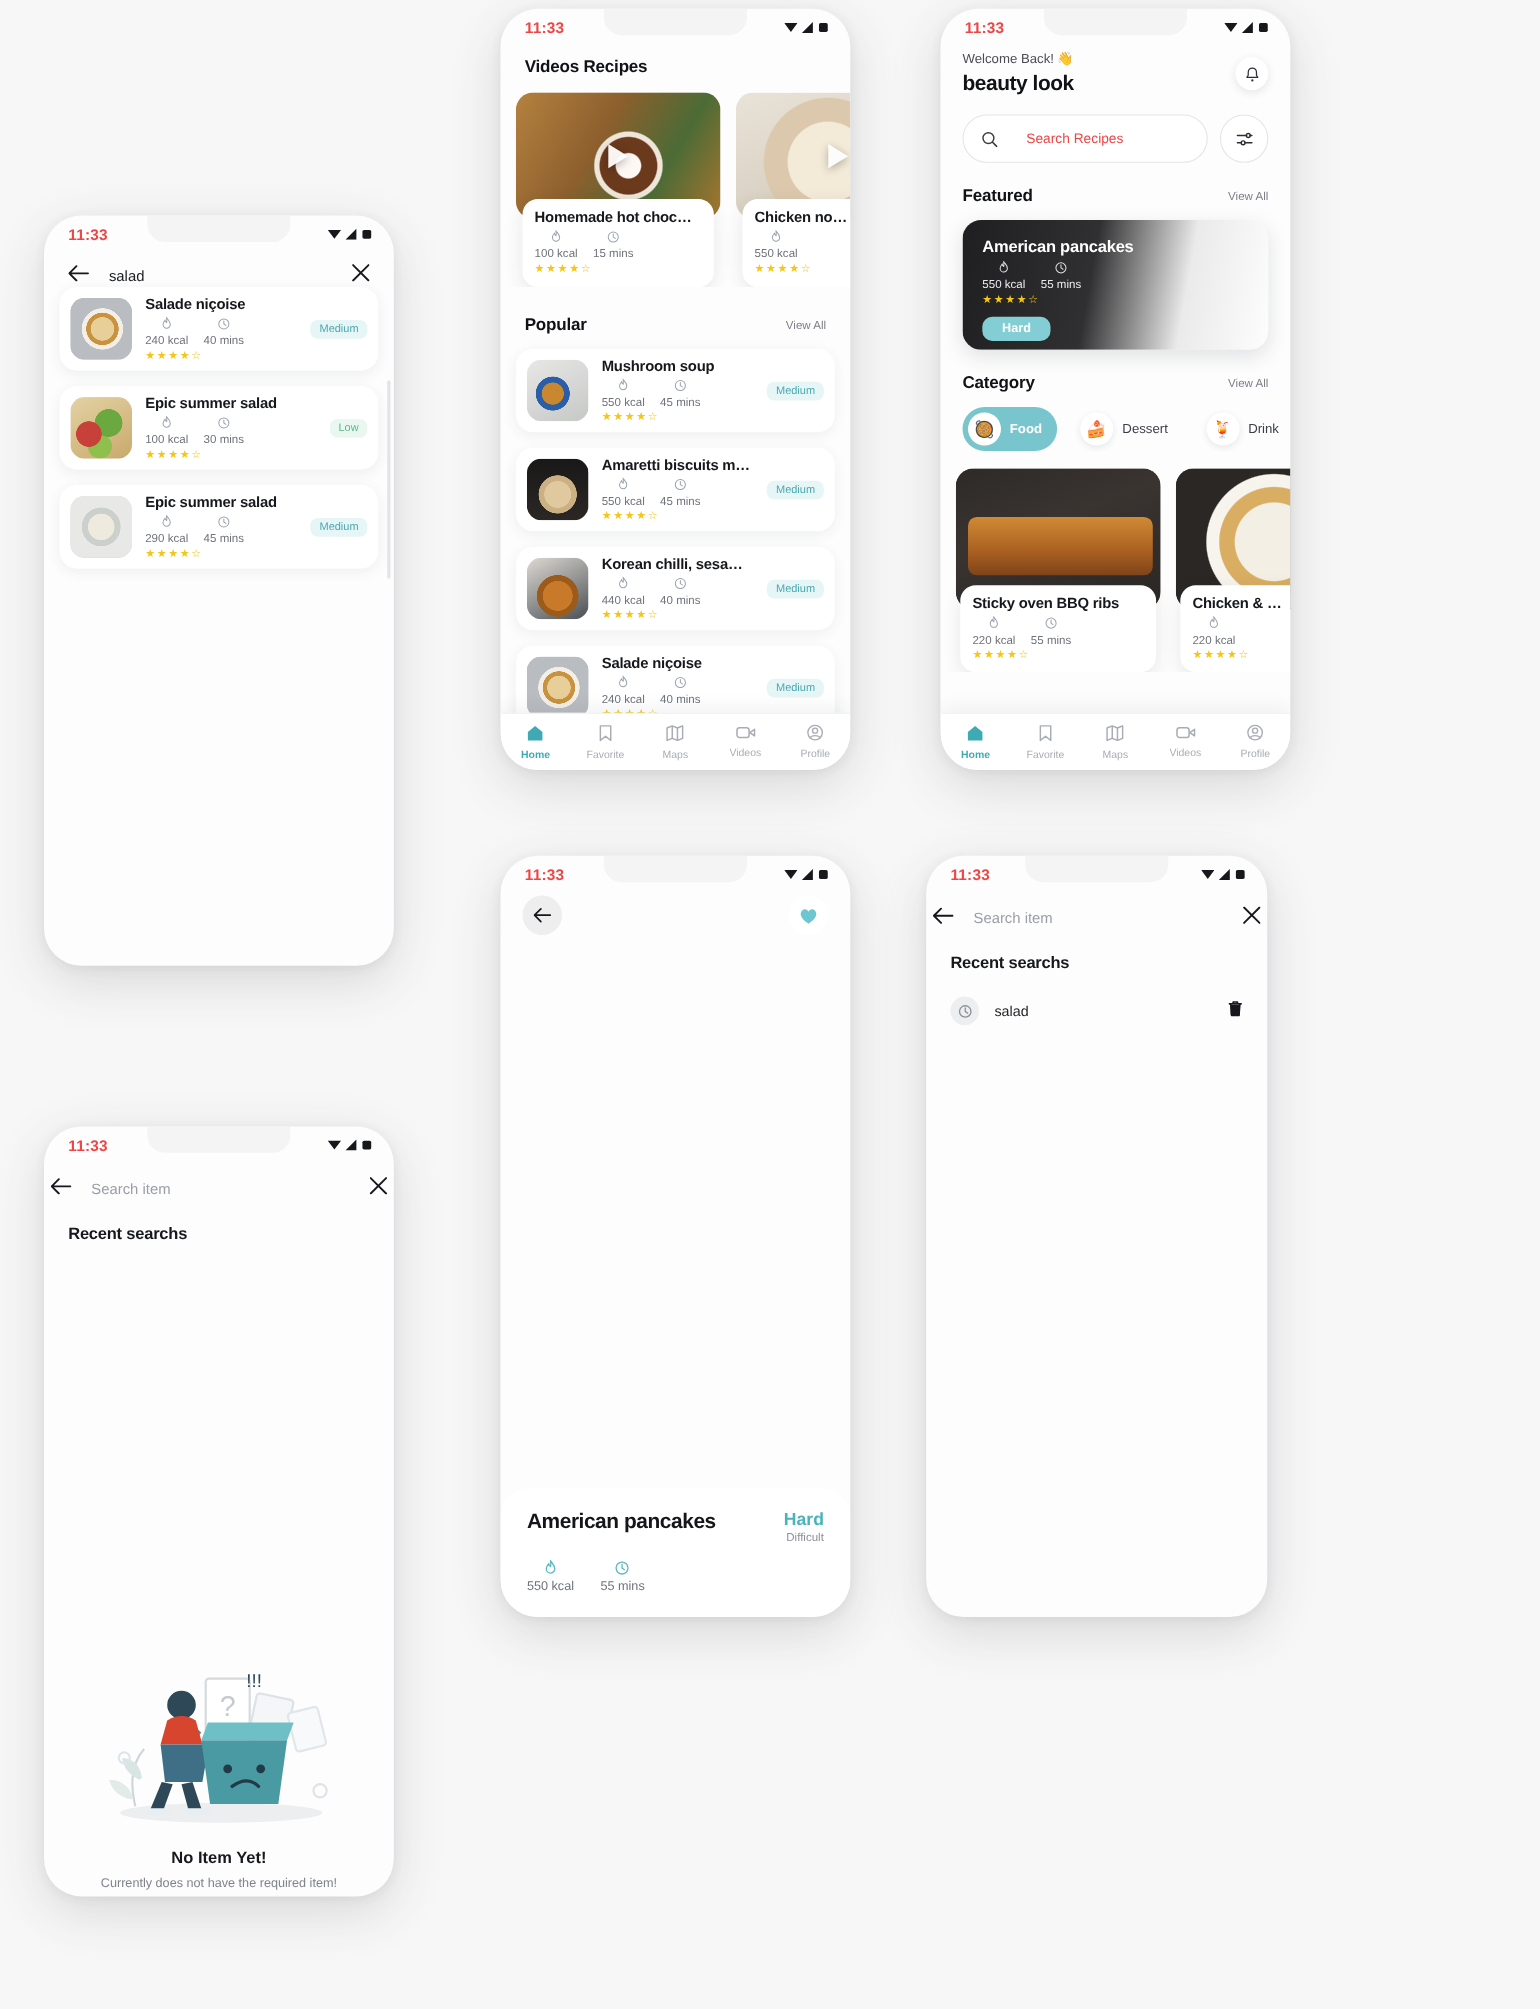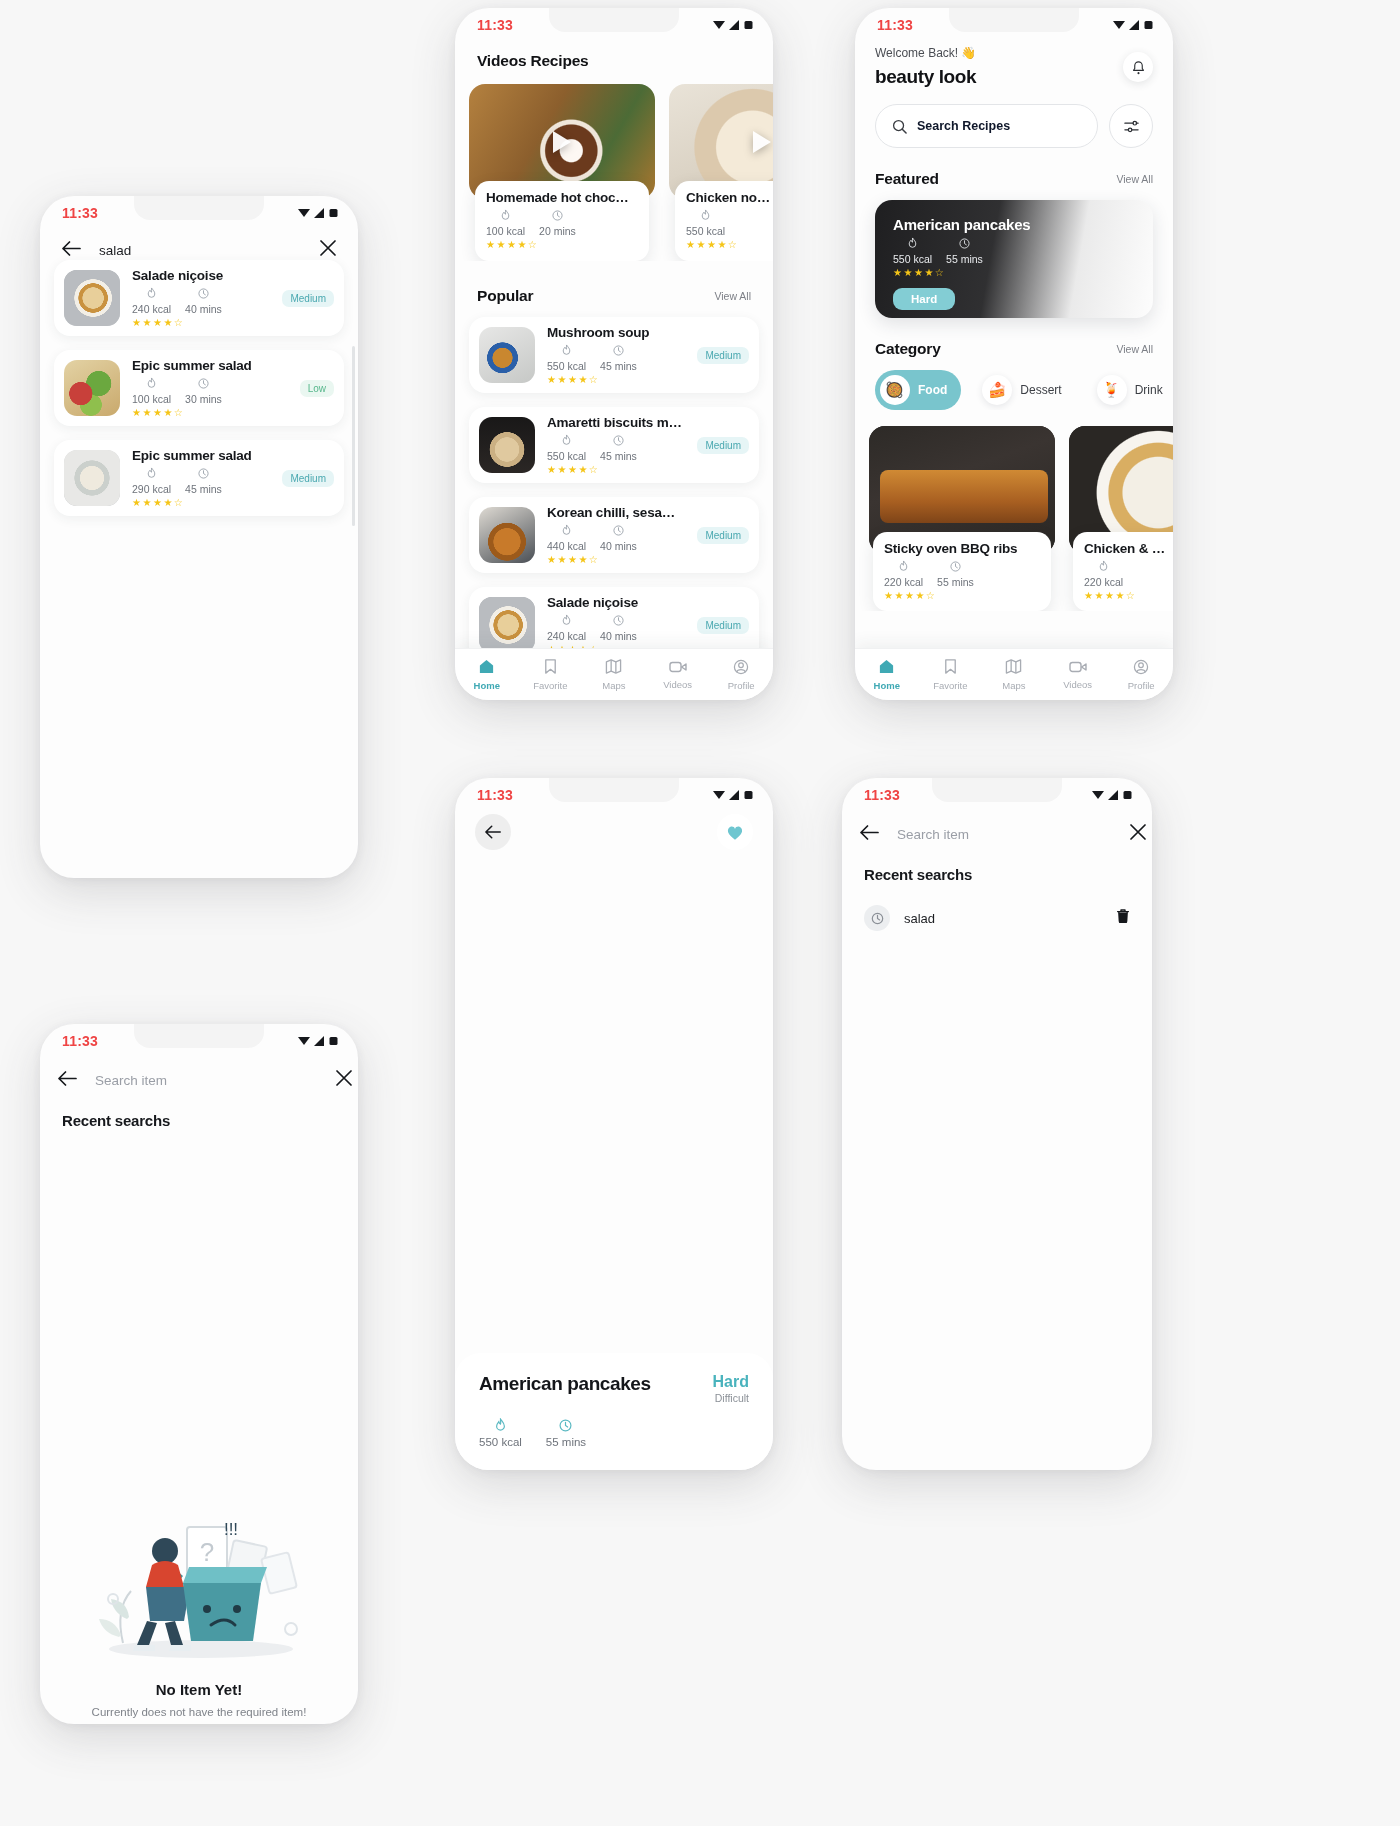--- a/index.html
+++ b/index.html
@@ -120,24 +120,24 @@
     filter: drop-shadow(0 2px 4px rgba(0,0,0,.3));
   }
   .video-info {
     background: #fff; border-radius: 14px; padding: 9px 11px 11px;
     margin: -18px 6px 0; position: relative; z-index: 2;
     box-shadow: 0 5px 16px rgba(40,50,60,.10);
   }
 
   
   .search-pill {
-    flex: 1; display: flex; align-items: center; gap: 10px;
+    flex: 1; display: flex; align-items: center; gap: 26px;
     height: 44px; border: 1.3px solid #e3e5e8; border-radius: 22px;
     padding: 0 16px; background: #fff;
-    font-size: 12.5px; color: #0f172a; font-weight: bold;
+    font-size: 12.5px; color: #ef4444;
   }
   .filter-btn {
     width: 44px; height: 44px; border-radius: 22px;
     border: 1.3px solid #e3e5e8; background: #fff;
     display: flex; align-items: center; justify-content: center; flex: none;
   }
   .bell-btn {
     width: 30px; height: 30px; border-radius: 50%;
     background: #fff; box-shadow: 0 2px 8px rgba(40,50,60,.12);
     display: flex; align-items: center; justify-content: center;
@@ -205,21 +205,21 @@
   .detail-sheet {
     position: absolute; left: 0; right: 0; bottom: 0;
     background: #fff; border-top-left-radius: 26px; border-top-right-radius: 26px;
     padding: 20px 24px 22px;
   }
   .detail-title { font-size: 19px; font-weight: 700; color: #14161a; line-height: 1.16; letter-spacing: -.4px; }
   .detail-hard { font-size: 16px; font-weight: 700; color: #49b3bd; text-align: right; }
   .detail-diff { font-size: 10.5px; color: #8b9097; text-align: right; margin-top: 1px; }
 
   
-  .srch-head { display: flex; align-items: center; gap: 18px; padding: 8px 6px 0; margin-left: 12px; }
+  .srch-head { display: flex; align-items: center; gap: 18px; padding: 8px 6px 0; }
   .srch-placeholder { flex: 1; font-size: 13.5px; color: #9a9ea6; }
   .recent-title { font-size: 15px; font-weight: 700; color: #16181c; padding: 22px 22px 0; letter-spacing: -.2px; }
   .recent-row { display: flex; align-items: center; gap: 14px; padding: 22px 22px 0; }
   .clock-circle {
     width: 26px; height: 26px; border-radius: 50%; background: #eceef0;
     display: flex; align-items: center; justify-content: center; flex: none;
   }
   .recent-text { flex: 1; font-size: 13px; color: #1c1e22; }
 
   
@@ -380,21 +380,21 @@
                 <svg width="11" height="12" viewBox="0 0 12 13">
                   <path d="M6 1 C7.6 3.3 9.6 4.6 9.6 7.6 A3.6 3.6 0 0 1 2.4 7.6 C2.4 5.6 3.6 4.4 4.4 3.4 C4.6 4.8 5.4 5.2 6 5.6 C6.4 4.4 6 2.6 6 1z" fill="none" stroke="#9aa2ab" stroke-width="1"></path>
                 </svg>
                 <span>100 kcal</span>
               </span>
               <span class="meta-item">
                 <svg width="11" height="11" viewBox="0 0 12 12">
                   <circle cx="6" cy="6" r="5" fill="none" stroke="#9aa2ab" stroke-width="1"></circle>
                   <path d="M6 3 V6 L8 7.4" stroke="#9aa2ab" stroke-width="1" fill="none" stroke-linecap="round"></path>
                 </svg>
-                <span>20 mins</span>
+                <span>15 mins</span>
               </span>
             </div>
       <div class="stars">★★★★☆</div>
     </div>
   </div>
   <div class="video-card">
     <div class="video-img">
       <div class="ph ph-chicken"></div>
             <div class="play"></div>
     </div>

